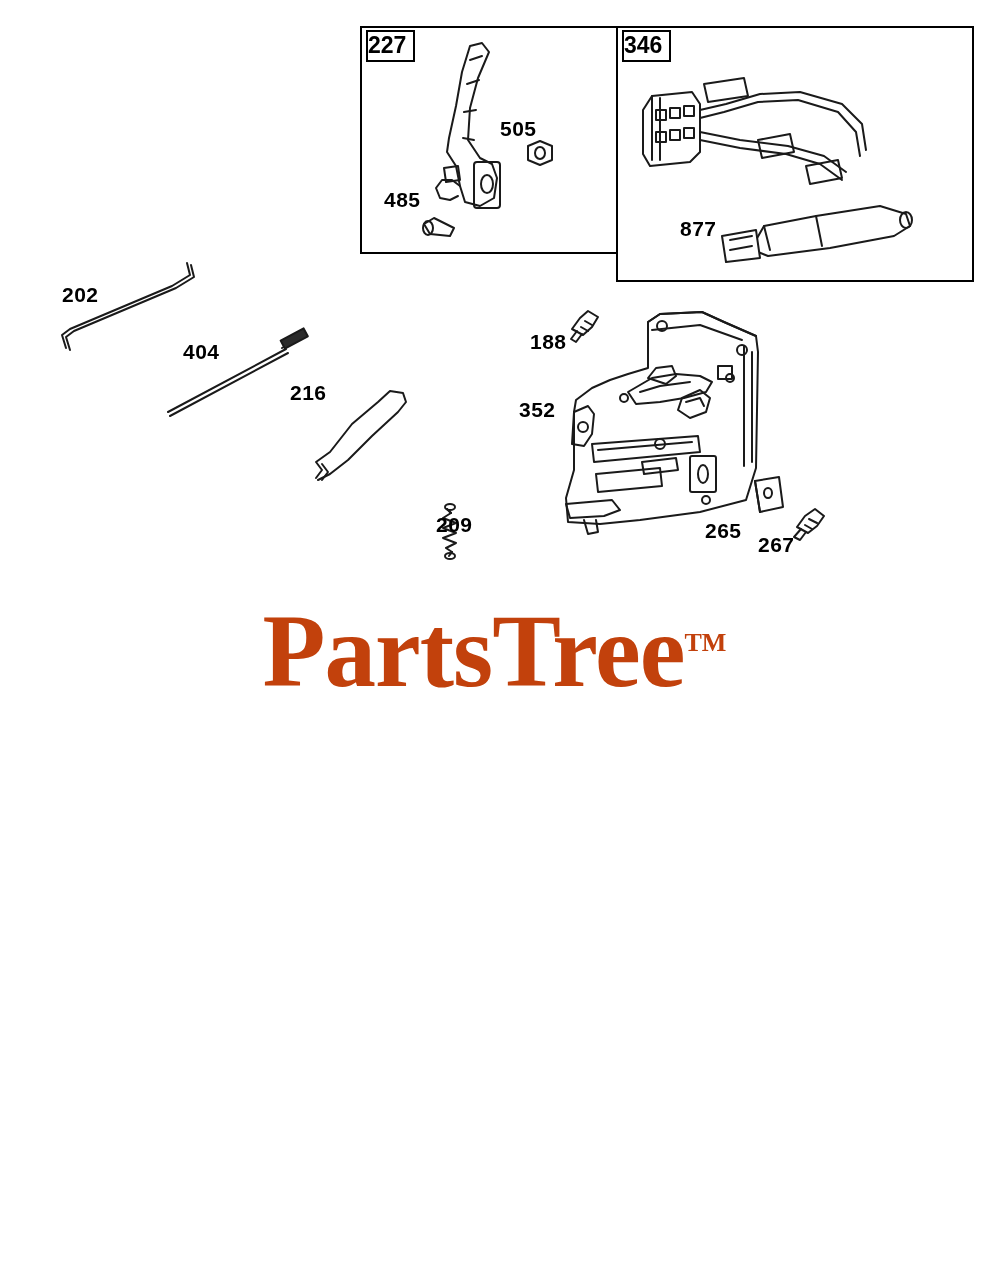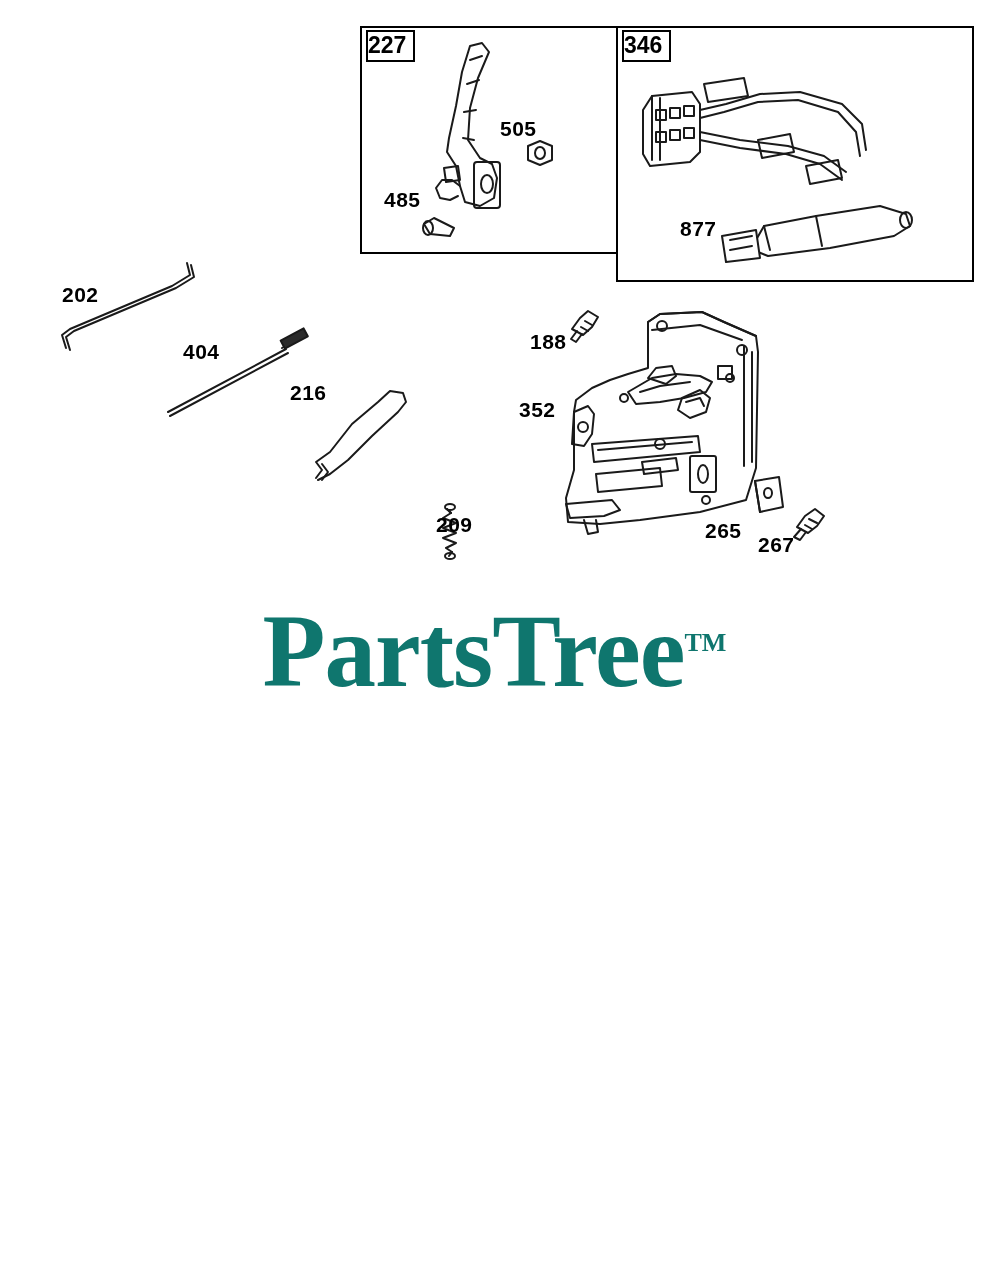--- a/index.html
+++ b/index.html
@@ -42,21 +42,21 @@
     background: #ffffff;
   }
   .watermark {
     position: absolute;
     left: 0;
     width: 989px;
     text-align: center;
     font-family: "Liberation Serif", serif;
     font-weight: bold;
     font-size: 103px;
-    color: #0f766e;
+    color: #c2410c;
     letter-spacing: -1px;
     user-select: none;
   }
   .watermark .tm {
     font-size: 26px;
     vertical-align: super;
     letter-spacing: 0;
   }
   svg.art {
     position: absolute;

